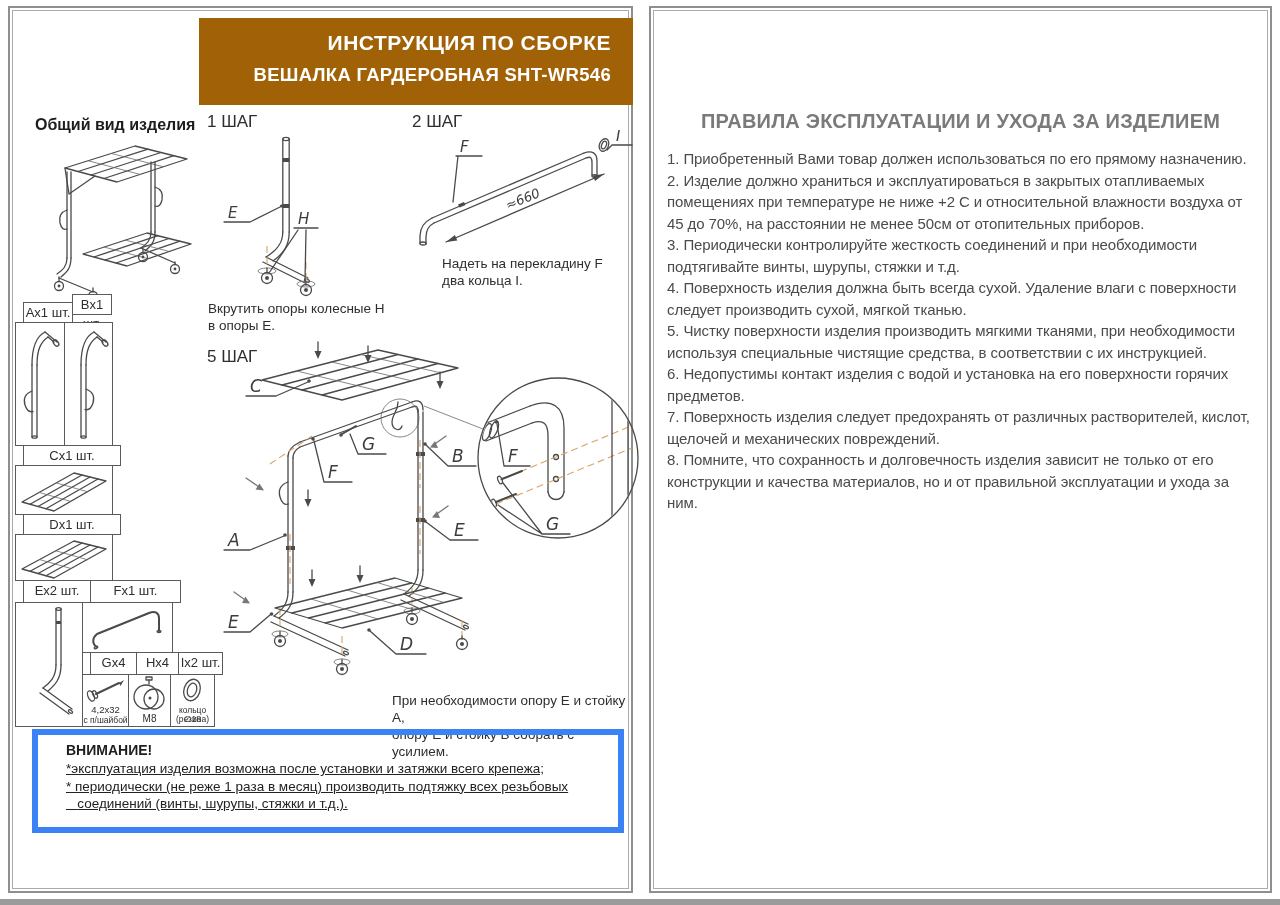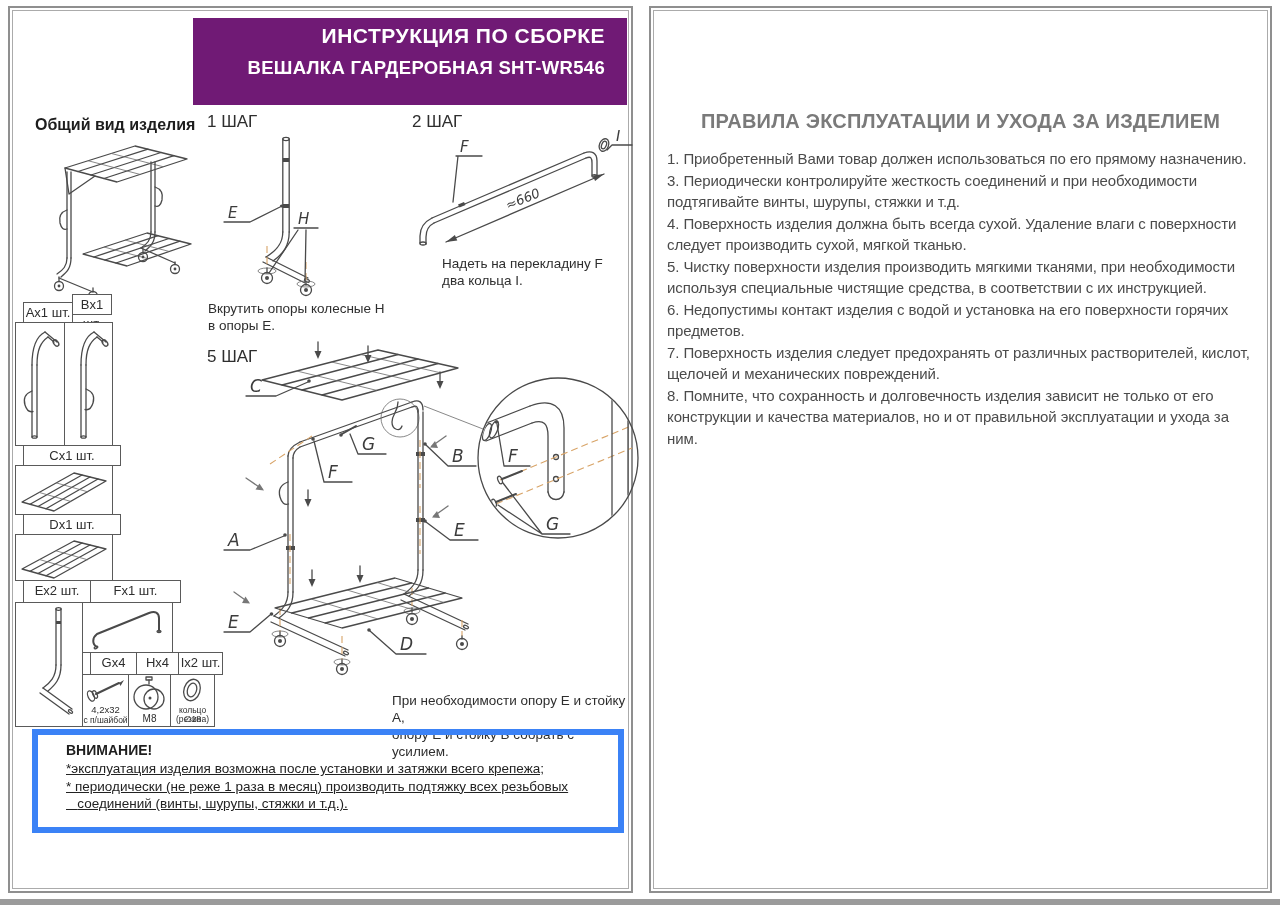--- a/index.html
+++ b/index.html
@@ -6,22 +6,22 @@
   body{
     width:1280px;height:905px;position:relative;background:#ffffff;
     font-family:"Liberation Sans",sans-serif;color:#333;overflow:hidden;
   }
   *{box-sizing:border-box;}
   .sheet{position:absolute;background:#fff;border:2px solid #8f8f8f;}
   .sheet-inner{position:absolute;inset:2px;border:1px solid #ababab;pointer-events:none;}
   
   #sheet-left{left:8px;top:6px;width:625px;height:887px;}
   .banner{
-    position:absolute;left:183px;top:10px;width:434px;height:87px;
-    background:#701a75;color:#fff;text-align:right;padding:6px 22px 0 10px;
+    position:absolute;left:189px;top:10px;width:434px;height:87px;
+    background:#a16207;color:#fff;text-align:right;padding:13px 22px 0 10px;
   }
   .banner .l1{font-size:21px;font-weight:bold;letter-spacing:.5px;}
   .banner .l2{font-size:18.5px;font-weight:bold;letter-spacing:.3px;margin-top:9px;}
   .h-overview{position:absolute;left:25px;top:108px;font-size:16px;font-weight:bold;color:#1d1d1d;}
   .step-title{position:absolute;font-size:17px;color:#2e2e2e;text-align:right;}
   .cap{position:absolute;font-size:13.5px;line-height:17px;color:#2e2e2e;white-space:pre-line;}
   .drw{position:absolute;}
   
   .cell{position:absolute;border:1px solid #5a5a5a;background:#fff;}
   .cell.hd{font-size:13px;color:#2e2e2e;text-align:center;line-height:19px;margin-left:8px;}
@@ -377,20 +377,21 @@
 * периодически (не реже 1 раза в месяц) производить подтяжку всех резьбовых
    соединений (винты, шурупы, стяжки и т.д.).</div>
   </div>
 </div>
 
 <div class="sheet" id="sheet-right">
   <div class="sheet-inner"></div>
   <div class="rules-title">ПРАВИЛА ЭКСПЛУАТАЦИИ И УХОДА ЗА ИЗДЕЛИЕМ</div>
   <div class="rules">
     <p>1. Приобретенный Вами товар должен использоваться по его прямому назначению.</p>
+    <p>2. Изделие должно храниться и эксплуатироваться в закрытых отапливаемых помещениях при температуре не ниже +2 С и относительной влажности воздуха от 45 до 70%, на расстоянии не менее 50см от отопительных приборов.</p>
     <p>3. Периодически контролируйте жесткость соединений и при необходимости подтягивайте винты, шурупы, стяжки и т.д.</p>
     <p>4. Поверхность изделия должна быть всегда сухой. Удаление влаги с поверхности следует производить сухой, мягкой тканью.</p>
     <p>5. Чистку поверхности изделия производить мягкими тканями, при необходимости используя специальные чистящие средства, в соответствии с их инструкцией.</p>
     <p>6. Недопустимы контакт изделия с водой и установка на его поверхности горячих предметов.</p>
     <p>7. Поверхность изделия следует предохранять от различных растворителей, кислот, щелочей и механических повреждений.</p>
     <p>8. Помните, что сохранность и долговечность изделия зависит не только от его конструкции и качества материалов, но и от правильной эксплуатации и ухода за ним.</p>
   </div>
 </div>
 
 <div class="bottom-strip"></div>

